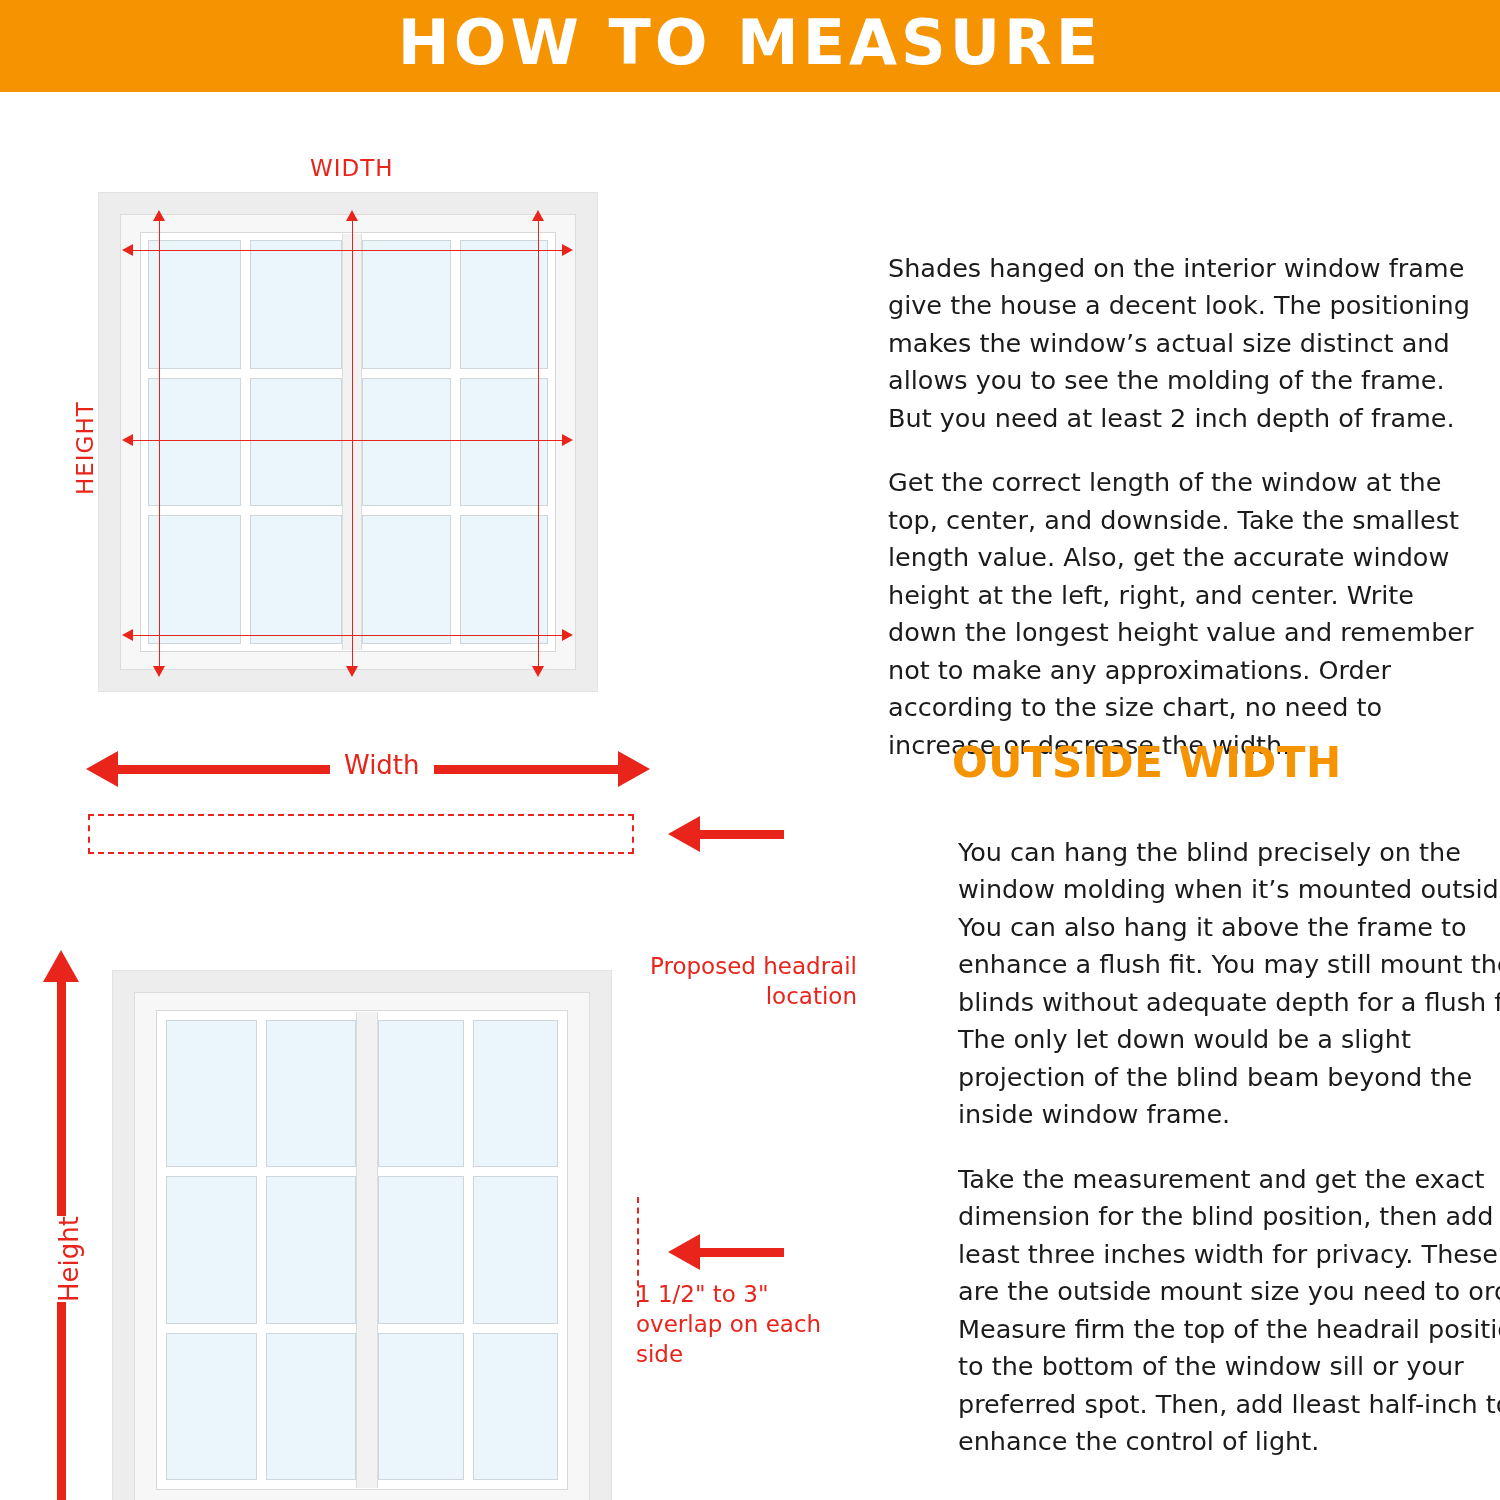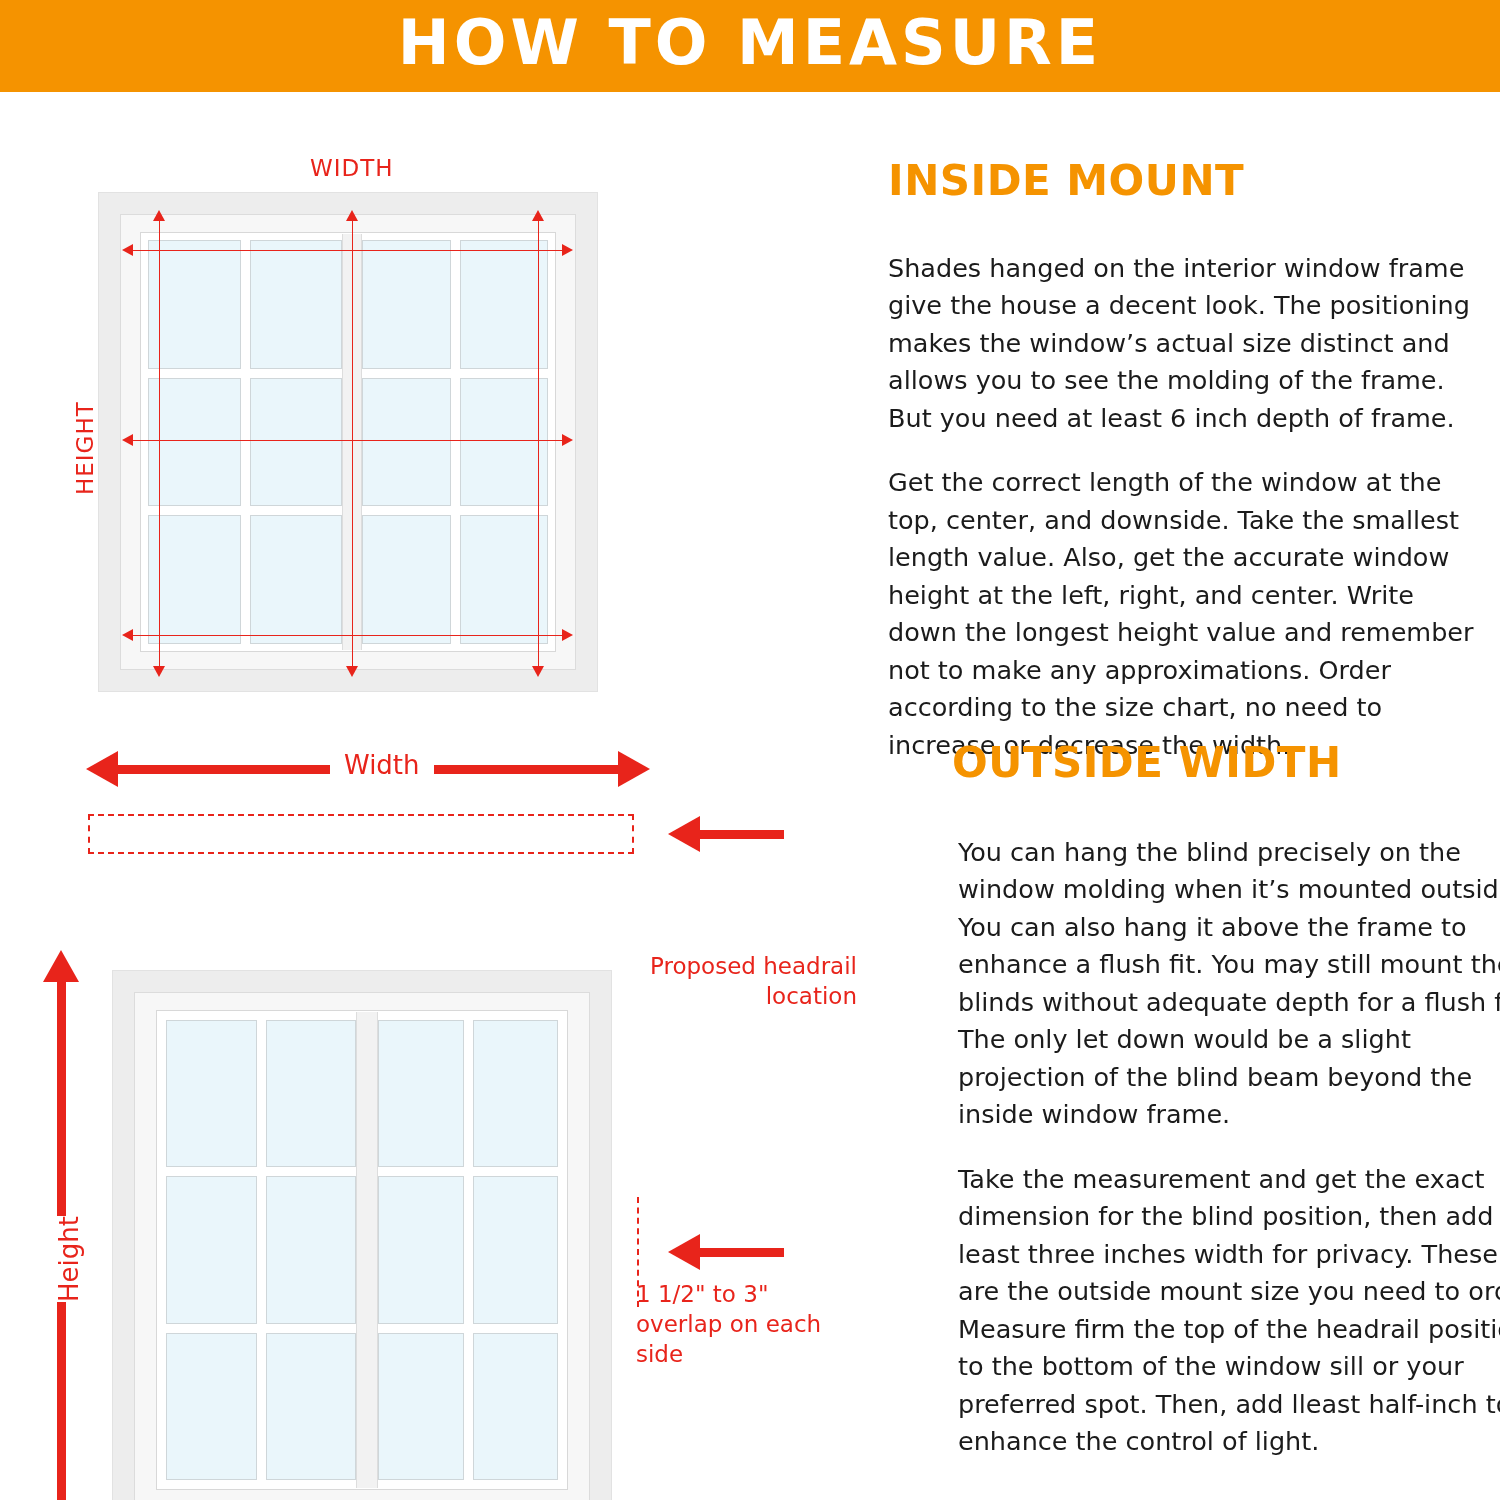--- a/index.html
+++ b/index.html
@@ -285,24 +285,23 @@
     <div class="dashed-v" style="left:637px; top:505px; height:110px;"></div>
     <div class="bar-h" style="left:700px; top:556px; width:84px;"></div>
     <div class="big-ah bah-left" style="left:668px; top:542px;"></div>
     <div class="label-red" style="left:636px; top:588px; width:225px; line-height:1.3;">1 1/2" to 3" overlap on each side</div>
 
   </div>
 </div>
 
 <div class="right-col">
 
-  <div class="section-title" id="inside-title">INSIDE MOUNT</div>
 
   <div class="body-text" id="inside-text">
-    <p>Shades hanged on the interior window frame give the house a decent look. The positioning makes the window’s actual size distinct and allows you to see the molding of the frame. But you need at least 6 inch depth of frame.</p>
+    <p>Shades hanged on the interior window frame give the house a decent look. The positioning makes the window’s actual size distinct and allows you to see the molding of the frame. But you need at least 2 inch depth of frame.</p>
     <p>Get the correct length of the window at the top, center, and downside. Take the smallest length value. Also, get the accurate window height at the left, right, and center. Write down the longest height value and remember not to make any approximations. Order according to the size chart, no need to increase or decrease the width.</p>
   </div>
 
   <div class="section-title" id="outside-title">OUTSIDE WIDTH</div>
 
   <div class="body-text" id="outside-text">
     <p>You can hang the blind precisely on the window molding when it’s mounted outside. You can also hang it above the frame to enhance a flush fit. You may still mount the blinds without adequate depth for a flush fit. The only let down would be a slight projection of the blind beam beyond the inside window frame.</p>
     <p>Take the measurement and get the exact dimension for the blind position, then add least three inches width for privacy. These are the outside mount size you need to order. Measure firm the top of the headrail position to the bottom of the window sill or your preferred spot. Then, add lleast half-inch to enhance the control of light.</p>
   </div>
 </div>

